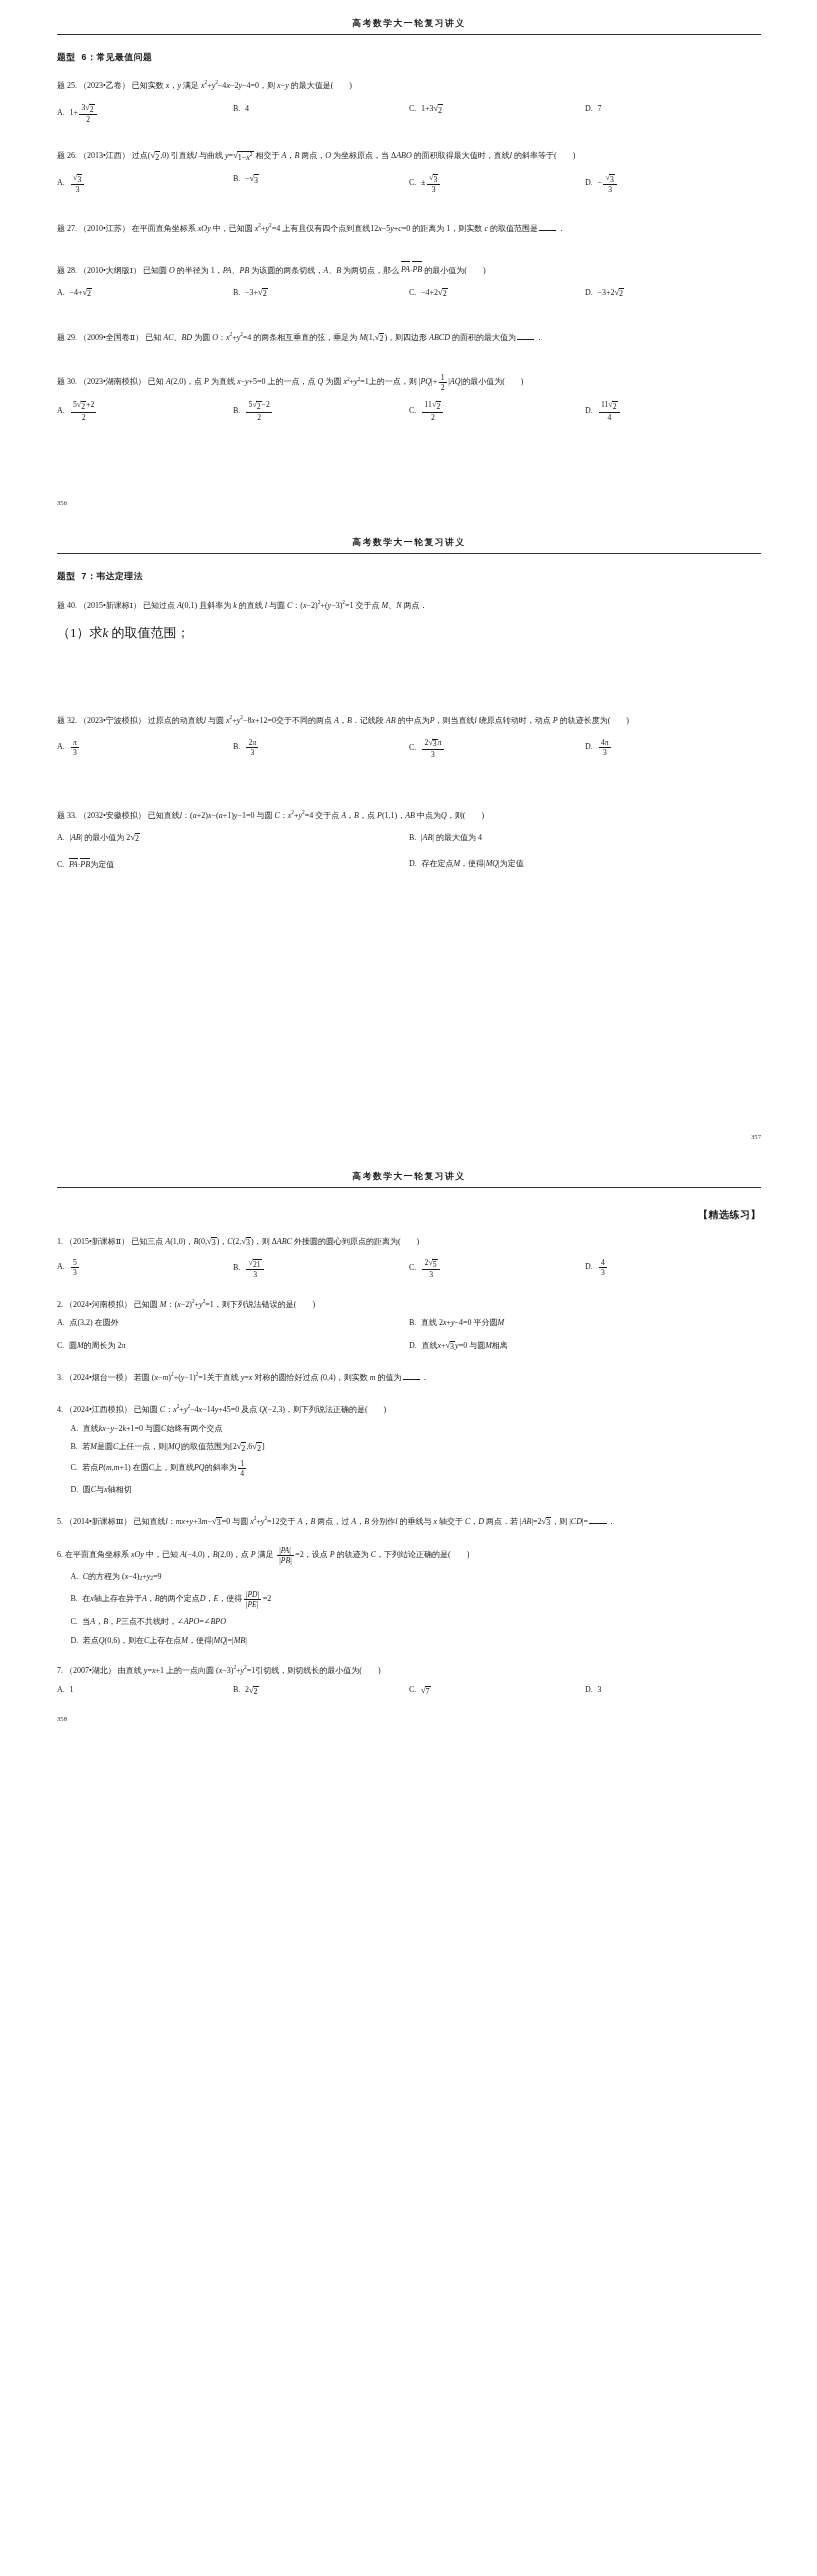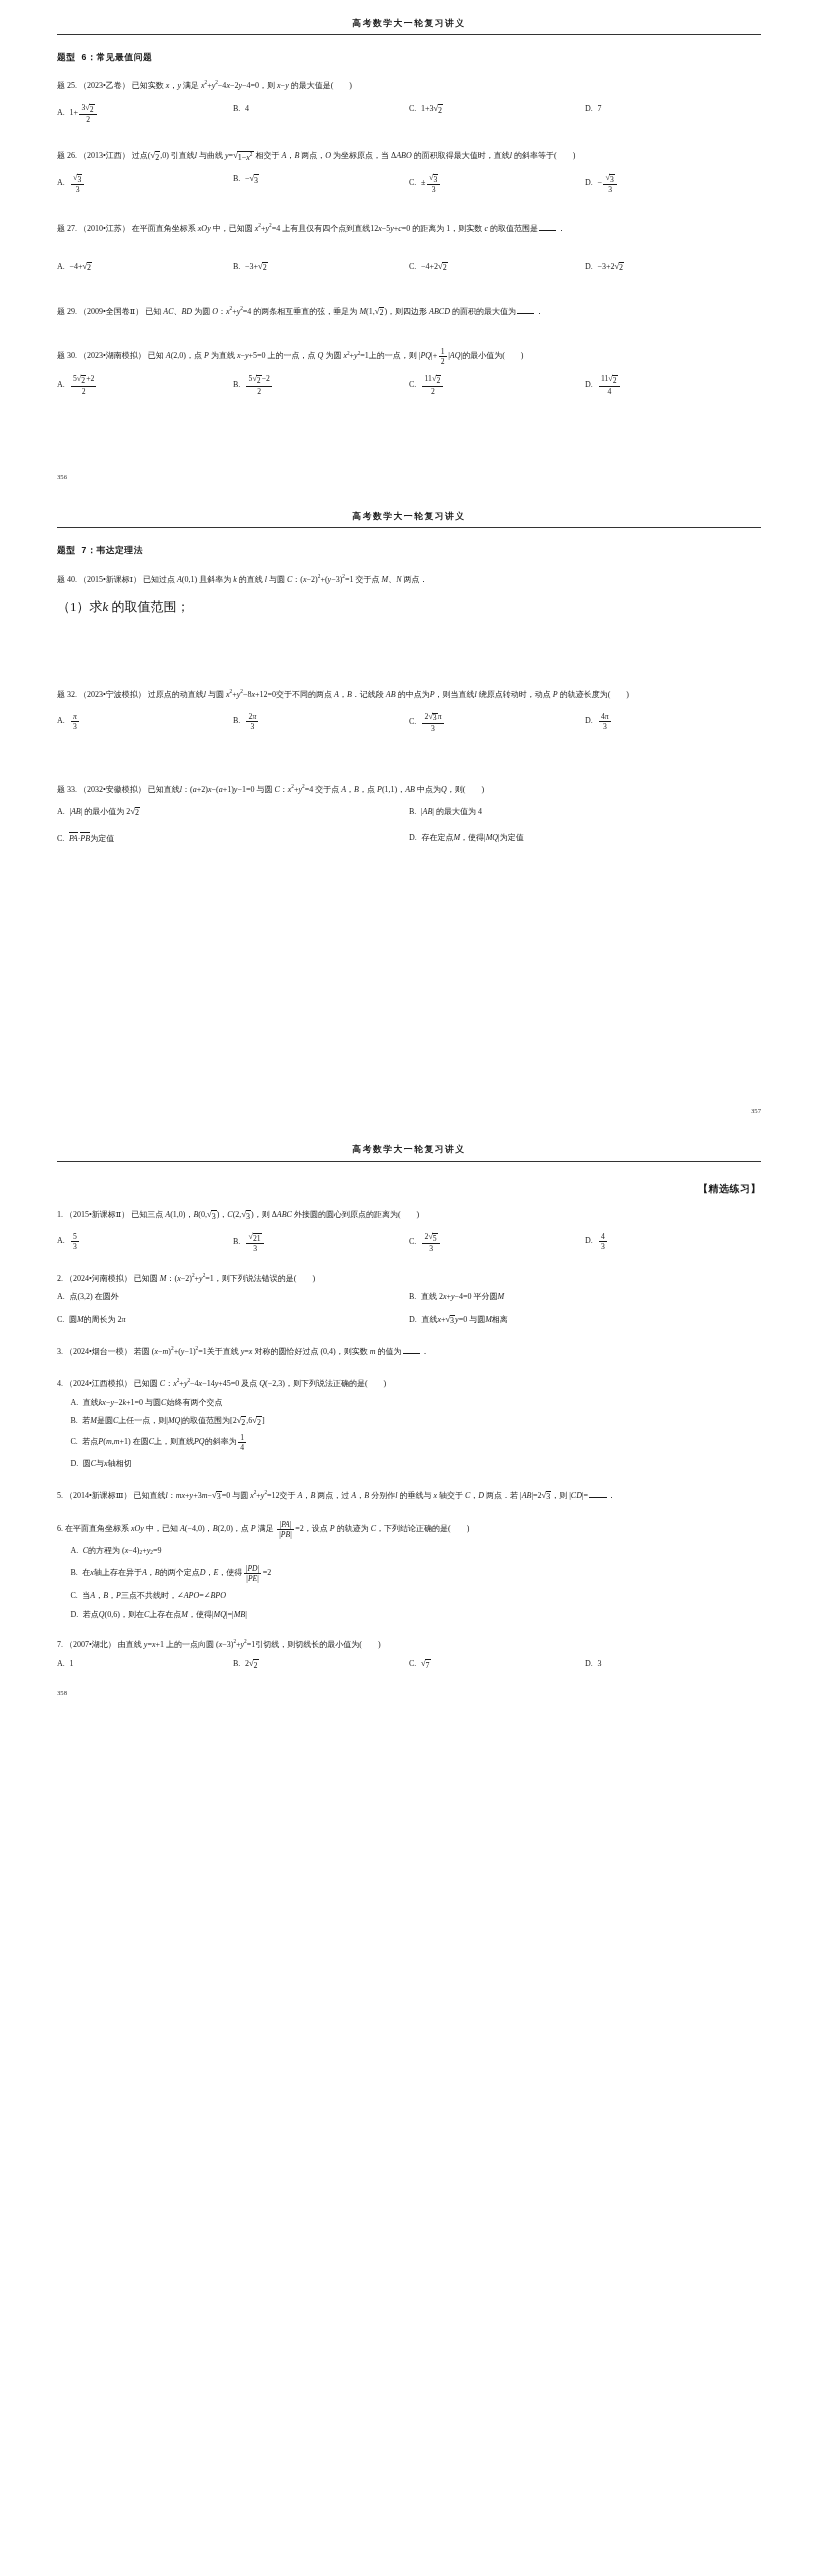--- a/index.html
+++ b/index.html
@@ -128,21 +128,21 @@
     display: inline-block;
     width: 17.5px;
     border-bottom: 0.8px solid #1a1a1a;
     margin: 0 1px;
     vertical-align: baseline;
   }
   .abs-frac {
     display: inline-flex;
     flex-direction: column;
     vertical-align: middle;
-    text-align: center;
+    text-align: left;
     margin: 0 1.5px;
     line-height: 1.2;
     font-size: 0.95em;
   }
   .abs-frac .num { padding: 0 2.1px; border-bottom: 0.7px solid #1a1a1a; }
   .abs-frac .den { padding: 0 2.1px; }
   
   .page-number {
     font-size: 6.7px;
     color: #333;
@@ -256,20 +256,25 @@
 
   <div class="problem" style="margin-top:27px;">
     <div class="problem-stem">
       <span>题 27.</span>
       <span>（2010•江苏）</span>
       在平面直角坐标系 <span class="m">xOy</span> 中，已知圆 <span class="m">x</span><sup class="expn">2</sup>+<span class="m">y</span><sup class="expn">2</sup>=4 上有且仅有四个点到直线12<span class="m">x</span>−5<span class="m">y</span>+<span class="m">c</span>=0 的距离为 1，则实数 <span class="m">c</span> 的取值范围是<span class="blank"></span>．
     </div>
   </div>
 
   <div class="problem" style="margin-top:23px;">
+    <div class="problem-stem">
+      <span>题 28.</span>
+      <span>（2010•大纲版Ⅰ）</span>
+      已知圆 <span class="m">O</span> 的半径为 1，<span class="m">PA</span>、<span class="m">PB</span> 为该圆的两条切线，<span class="m">A</span>、<span class="m">B</span> 为两切点，那么 <span class="vec">PA</span>·<span class="vec">PB</span> 的最小值为(　　)
+    </div>
     <div class="options four-col">
       <div class="opt">
         <span class="opt-label">A.</span>
         <span class="opt-body">−4+<span class="sqrt">
               <span class="rad">√</span>
               <span class="rand">2</span>
             </span></span>
       </div>
       <div class="opt">
         <span class="opt-label">B.</span>

